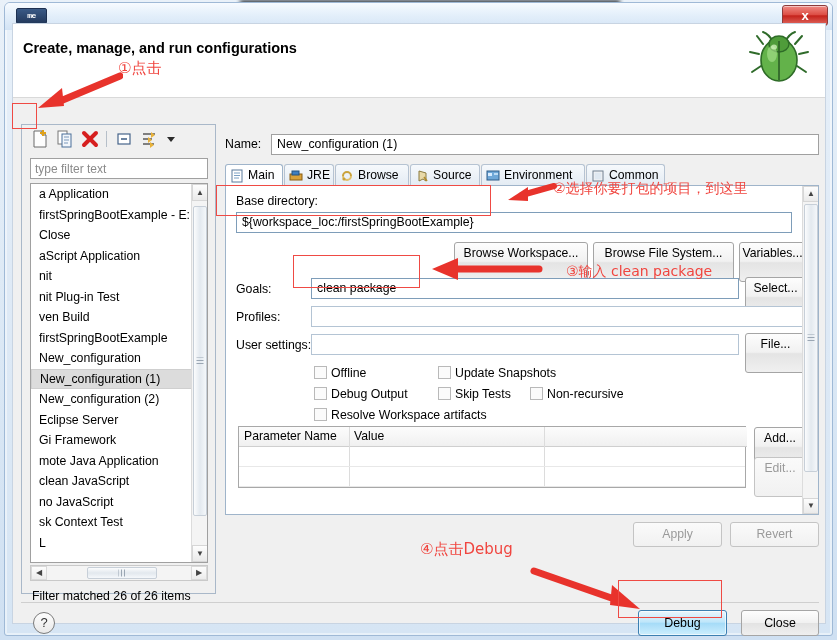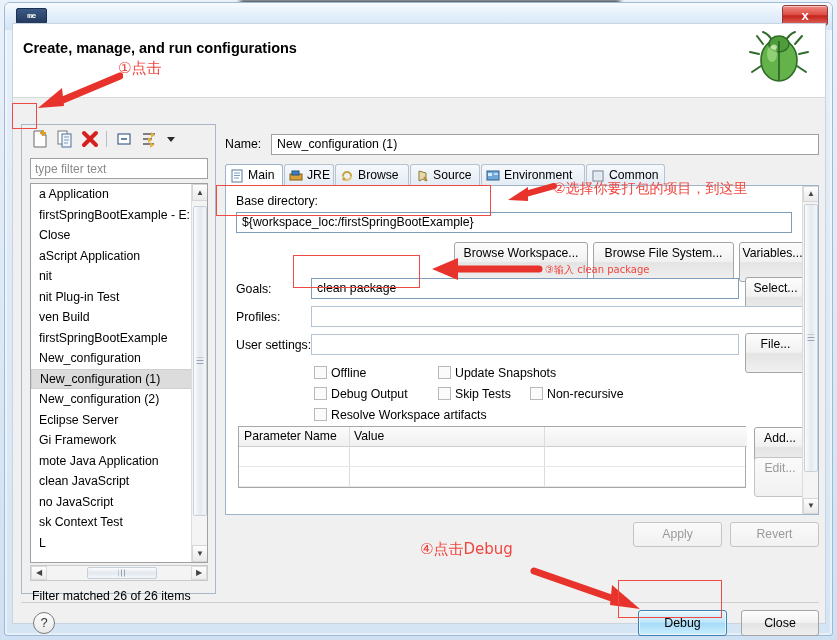--- a/index.html
+++ b/index.html
@@ -588,21 +588,21 @@
   </svg>
   <div class="redbox" style="left:12px;top:103px;width:25px;height:26px"></div>
 
   <div class="anno" style="left:553px;top:180px;font-size:14px">②选择你要打包的项目，到这里</div>
   <svg class="redarrow" style="left:500px;top:180px;width:58px;height:24px" viewBox="0 0 58 24">
     <path d="M54 6 L22 15" stroke="#e8332c" stroke-width="6" stroke-linecap="round"></path>
     <path d="M8 20 L28 7 L28 21 Z" fill="#e8332c"></path>
   </svg>
   <div class="redbox" style="left:216px;top:185px;width:275px;height:31px"></div>
 
-  <div class="anno" style="left:545px;top:263px;font-size:10px">③输入 clean package</div>
+  <div class="anno" style="left:566px;top:263px;font-size:14px">③输入 clean package</div>
   <svg class="redarrow" style="left:424px;top:257px;width:120px;height:24px" viewBox="0 0 120 24">
     <path d="M115 12 L30 12" stroke="#e8332c" stroke-width="7" stroke-linecap="round"></path>
     <path d="M8 12 L34 1 L34 23 Z" fill="#e8332c"></path>
   </svg>
   <div class="redbox" style="left:293px;top:255px;width:127px;height:33px"></div>
 
   <div class="anno" style="left:420px;top:540px;font-size:15px">④点击Debug</div>
   <svg class="redarrow" style="left:530px;top:565px;width:115px;height:48px" viewBox="0 0 115 48">
     <path d="M4 6 L90 36" stroke="#e8332c" stroke-width="7" stroke-linecap="round"></path>
     <path d="M110 44 L82 20 L80 40 Z" fill="#e8332c"></path>

